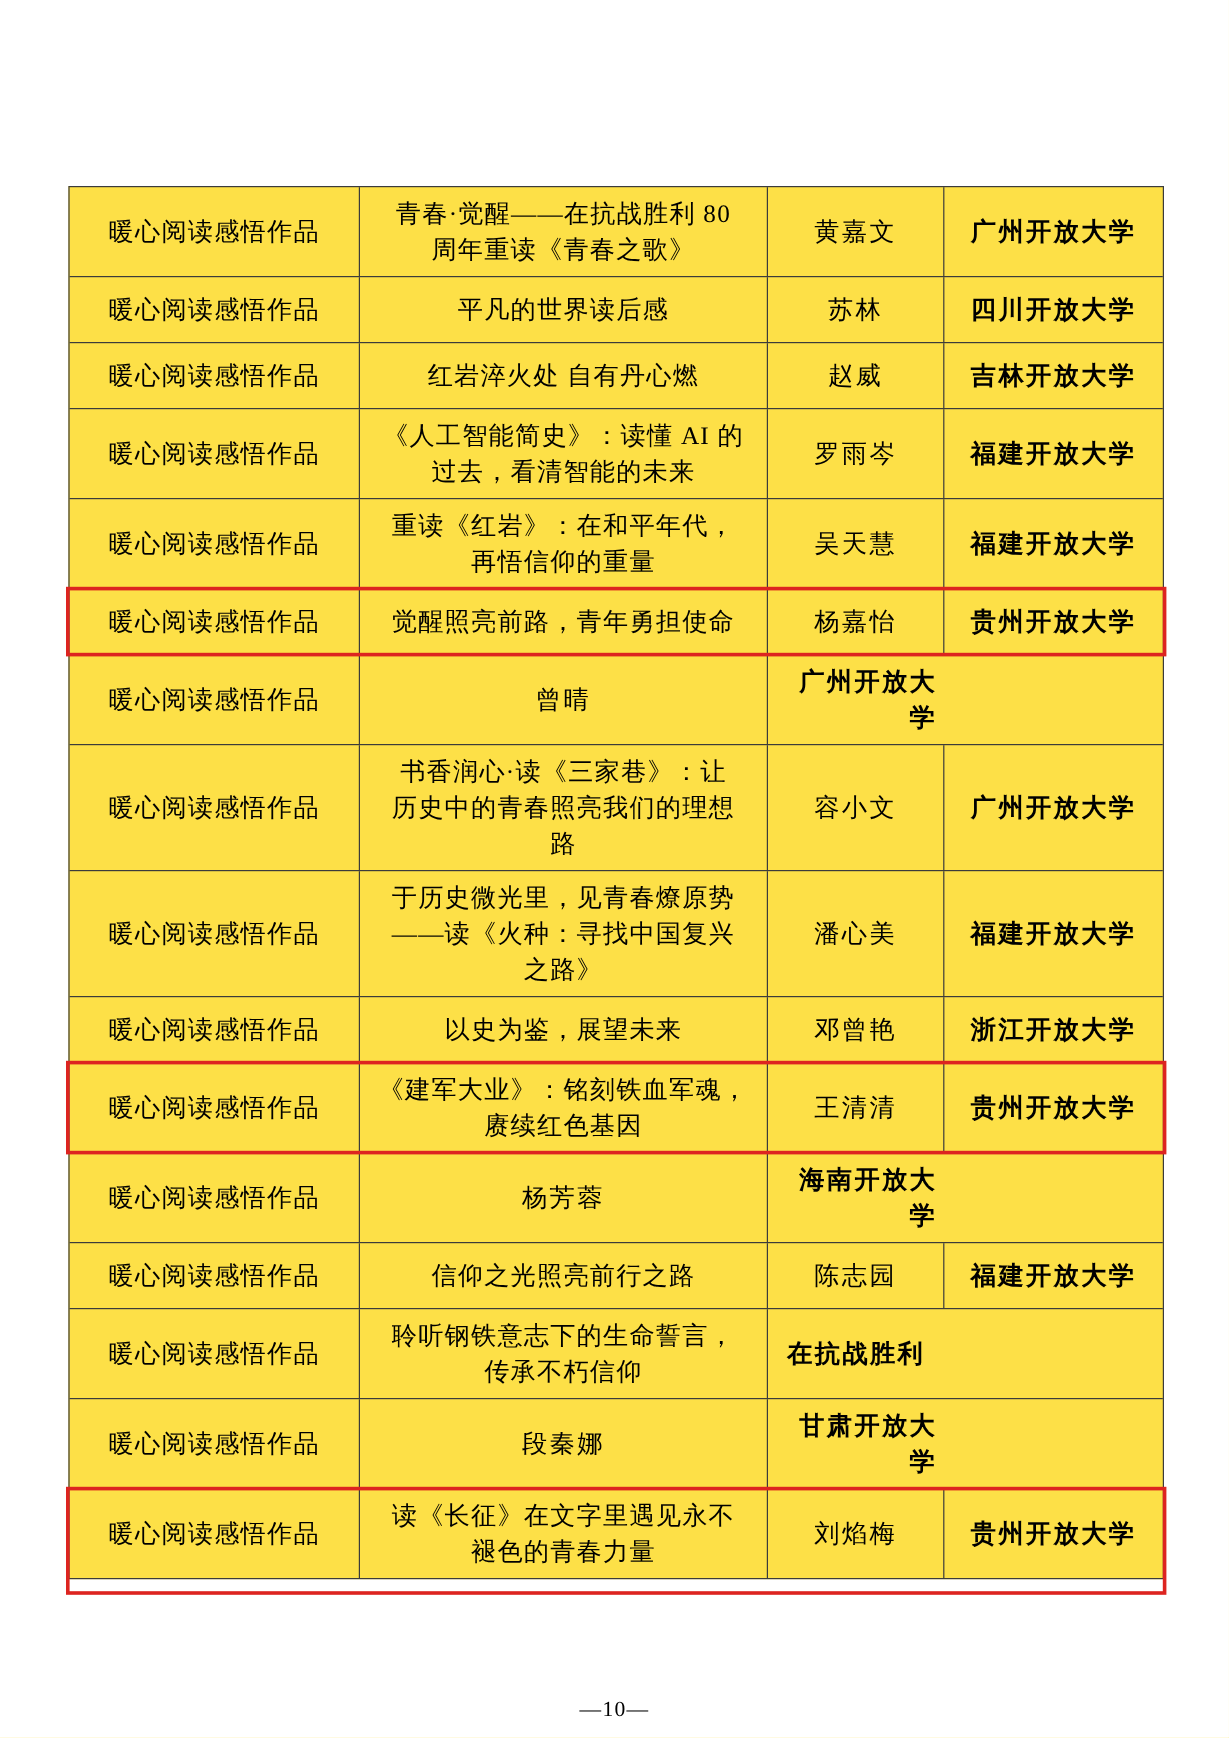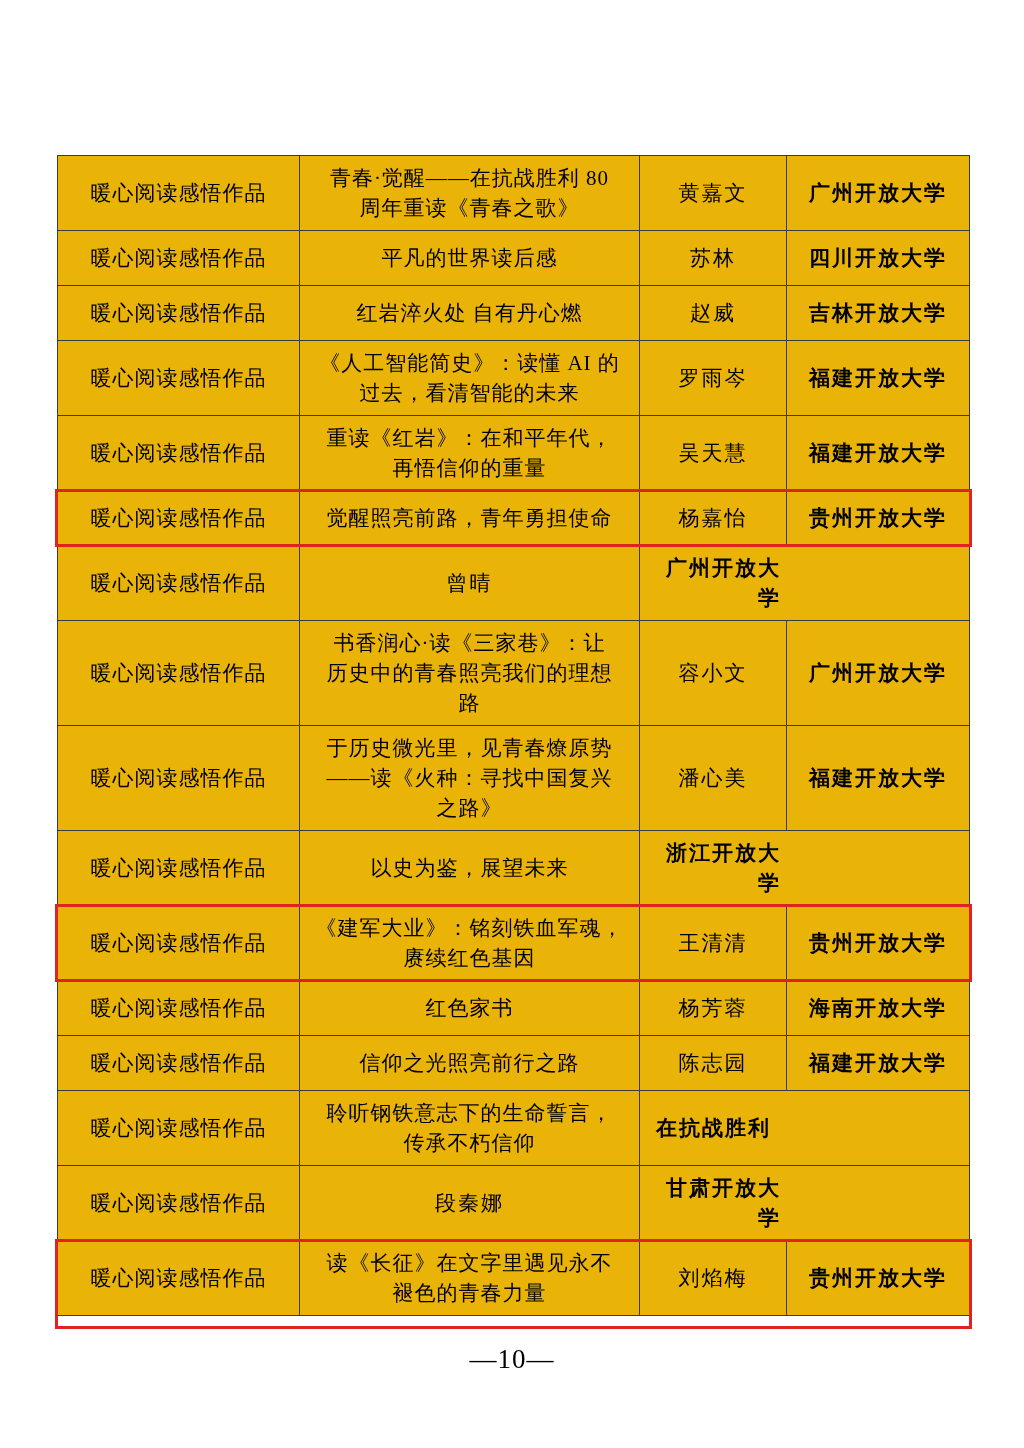--- a/index.html
+++ b/index.html
@@ -15,21 +15,21 @@
     color: #000000;
     overflow: hidden;
   }
   .doc-table {
     position: absolute;
     left: 57px;
     top: 155px;
     width: 913px;
     border: 1px solid #3b3b3b;
     box-sizing: border-box;
-    background: #eab308;
+    background: #fde047;
   }
   .t-row {
     display: grid;
     grid-template-columns: 242px 340px 147px 182px;
     border-bottom: 1px solid #3b3b3b;
     position: relative;
     min-height: 54px;
   }
   .t-row:last-child {
     border-bottom: none;
@@ -70,24 +70,24 @@
     pointer-events: none;
     z-index: 3;
   }
   
   .t-row.highlight.extended::after {
     bottom: -14px;
   }
   .page-footer {
     position: absolute;
     left: 0;
-    top: 1344px;
+    top: 1414px;
     width: 100%;
     text-align: center;
-    font-size: 27px;
+    font-size: 18px;
     letter-spacing: 1px;
   }
 </style>
 </head>
 <body>
 
 <div class="doc-table">
     <div class="t-row">
       <div class="cell category">暖心阅读感悟作品</div>
       <div class="cell title">青春·觉醒——在抗战胜利 80
@@ -144,32 +144,32 @@
       <div class="cell category">暖心阅读感悟作品</div>
       <div class="cell title">于历史微光里，见青春燎原势
 ——读《火种：寻找中国复兴
 之路》</div>
       <div class="cell author">潘心美</div>
       <div class="cell university">福建开放大学</div>
     </div>
     <div class="t-row">
       <div class="cell category">暖心阅读感悟作品</div>
       <div class="cell title">以史为鉴，展望未来</div>
+      <div class="cell author">邓曾艳</div>
       <div class="cell university">浙江开放大学</div>
     </div>
     <div class="t-row highlight">
       <div class="cell category">暖心阅读感悟作品</div>
       <div class="cell title">《建军大业》：铭刻铁血军魂，
 赓续红色基因</div>
       <div class="cell author">王清清</div>
       <div class="cell university">贵州开放大学</div>
     </div>
     <div class="t-row">
       <div class="cell category">暖心阅读感悟作品</div>
-      <div class="cell title">红色家书</div>
       <div class="cell author">杨芳蓉</div>
       <div class="cell university">海南开放大学</div>
     </div>
     <div class="t-row">
       <div class="cell category">暖心阅读感悟作品</div>
       <div class="cell title">信仰之光照亮前行之路</div>
       <div class="cell author">陈志园</div>
       <div class="cell university">福建开放大学</div>
     </div>
     <div class="t-row">

